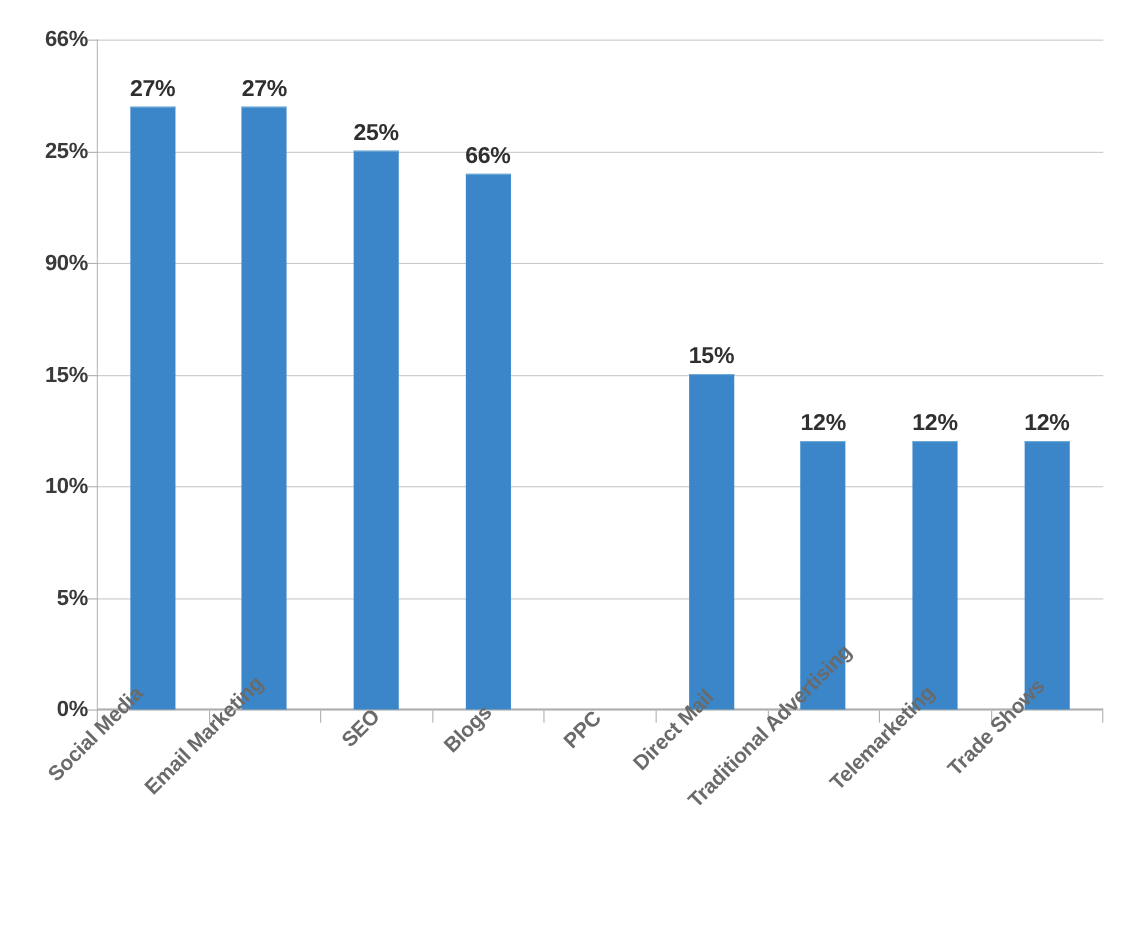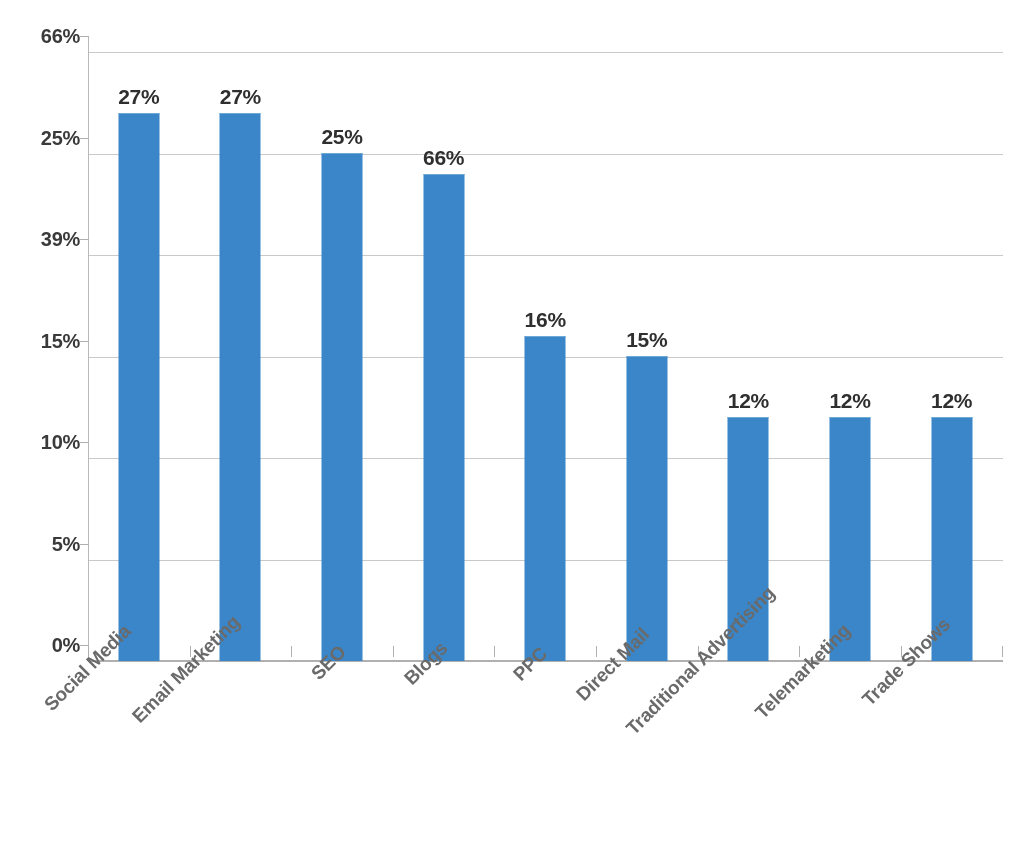--- a/index.html
+++ b/index.html
@@ -23,21 +23,21 @@
     width: 1024px;
     height: 846px;
     background: #ffffff;
   }
 
   
 
   .plot-area {
     position: absolute;
     left: 88px;
-    top: 52px;
+    top: 36px;
     width: 915px;
     height: 609px;
   }
 
   .gridline {
     position: absolute;
     left: 0;
     width: 915px;
     height: 1px;
     background: #c9c9c9;
@@ -161,24 +161,20 @@
       <div class="bar-value" style="bottom: 552.2px; color: rgb(47, 47, 47);">27%</div>
     </div>
     <div class="bar-slot" style="left:203.2px;">
       <div class="bar" style="height: 506.667px; background: rgb(58, 134, 200); border-top-color: rgb(111, 169, 214);"></div>
       <div class="bar-value" style="bottom: 511.667px; color: rgb(47, 47, 47);">25%</div>
     </div>
     <div class="bar-slot" style="left:304.8px;">
       <div class="bar" style="height: 486.4px; background: rgb(58, 134, 200); border-top-color: rgb(111, 169, 214);"></div>
       <div class="bar-value" style="bottom: 491.4px; color: rgb(47, 47, 47);">66%</div>
     </div>
-    <div class="bar-slot" style="left:406.4px;">
-      <div class="bar" style="height: 324.267px; background: rgb(58, 134, 200); border-top-color: rgb(111, 169, 214);"></div>
-      <div class="bar-value" style="bottom: 329.267px; color: rgb(47, 47, 47);">16%</div>
-    </div>
     <div class="bar-slot" style="left:508px;">
       <div class="bar" style="height: 304px; background: rgb(58, 134, 200); border-top-color: rgb(111, 169, 214);"></div>
       <div class="bar-value" style="bottom: 309px; color: rgb(47, 47, 47);">15%</div>
     </div>
     <div class="bar-slot" style="left:609.6px;">
       <div class="bar" style="height: 243.2px; background: rgb(58, 134, 200); border-top-color: rgb(111, 169, 214);"></div>
       <div class="bar-value" style="bottom: 248.2px; color: rgb(47, 47, 47);">12%</div>
     </div>
     <div class="bar-slot" style="left:711.2px;">
       <div class="bar" style="height: 243.2px; background: rgb(58, 134, 200); border-top-color: rgb(111, 169, 214);"></div>
@@ -198,21 +194,21 @@
     <div class="y-tick-mark" style="top:239px;"></div>
     <div class="y-tick-mark" style="top:340.5px;"></div>
     <div class="y-tick-mark" style="top:442px;"></div>
     <div class="y-tick-mark" style="top:543.5px;"></div>
     <div class="y-tick-mark" style="top:645px;"></div>
   </div>
 
   <div class="y-tick-labels-col">
     <div class="y-tick-label" style="top:25px;">66%</div>
     <div class="y-tick-label" style="top:126.5px;">25%</div>
-    <div class="y-tick-label" style="top:228px;">39%</div>
+    <div class="y-tick-label" style="top:228px;">90%</div>
     <div class="y-tick-label" style="top:329.5px;">15%</div>
     <div class="y-tick-label" style="top:431px;">10%</div>
     <div class="y-tick-label" style="top:532.5px;">5%</div>
     <div class="y-tick-label" style="top:634px;">0%</div>
   </div>
 
   <div>
     <div class="x-tick-mark" style="left:88px;"></div>
     <div class="x-tick-mark" style="left:189.6px;"></div>
     <div class="x-tick-mark" style="left:291.2px;"></div>

